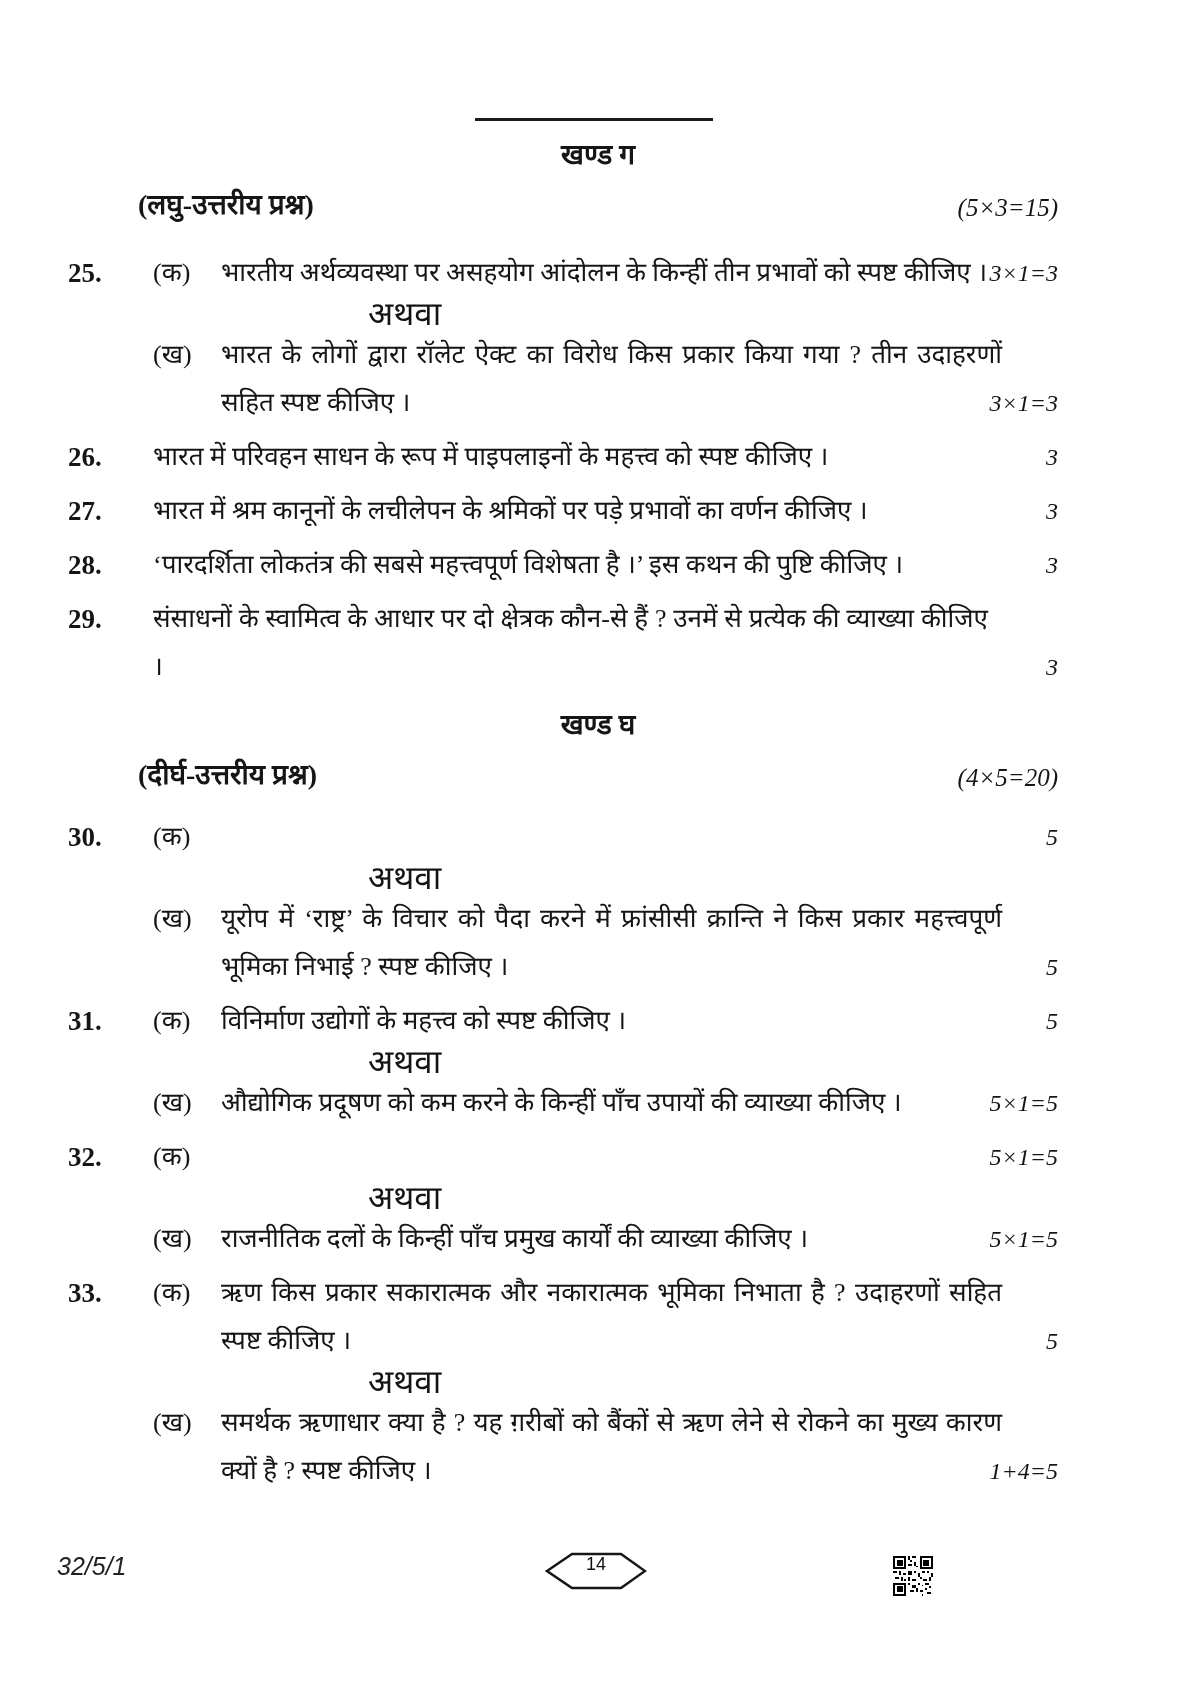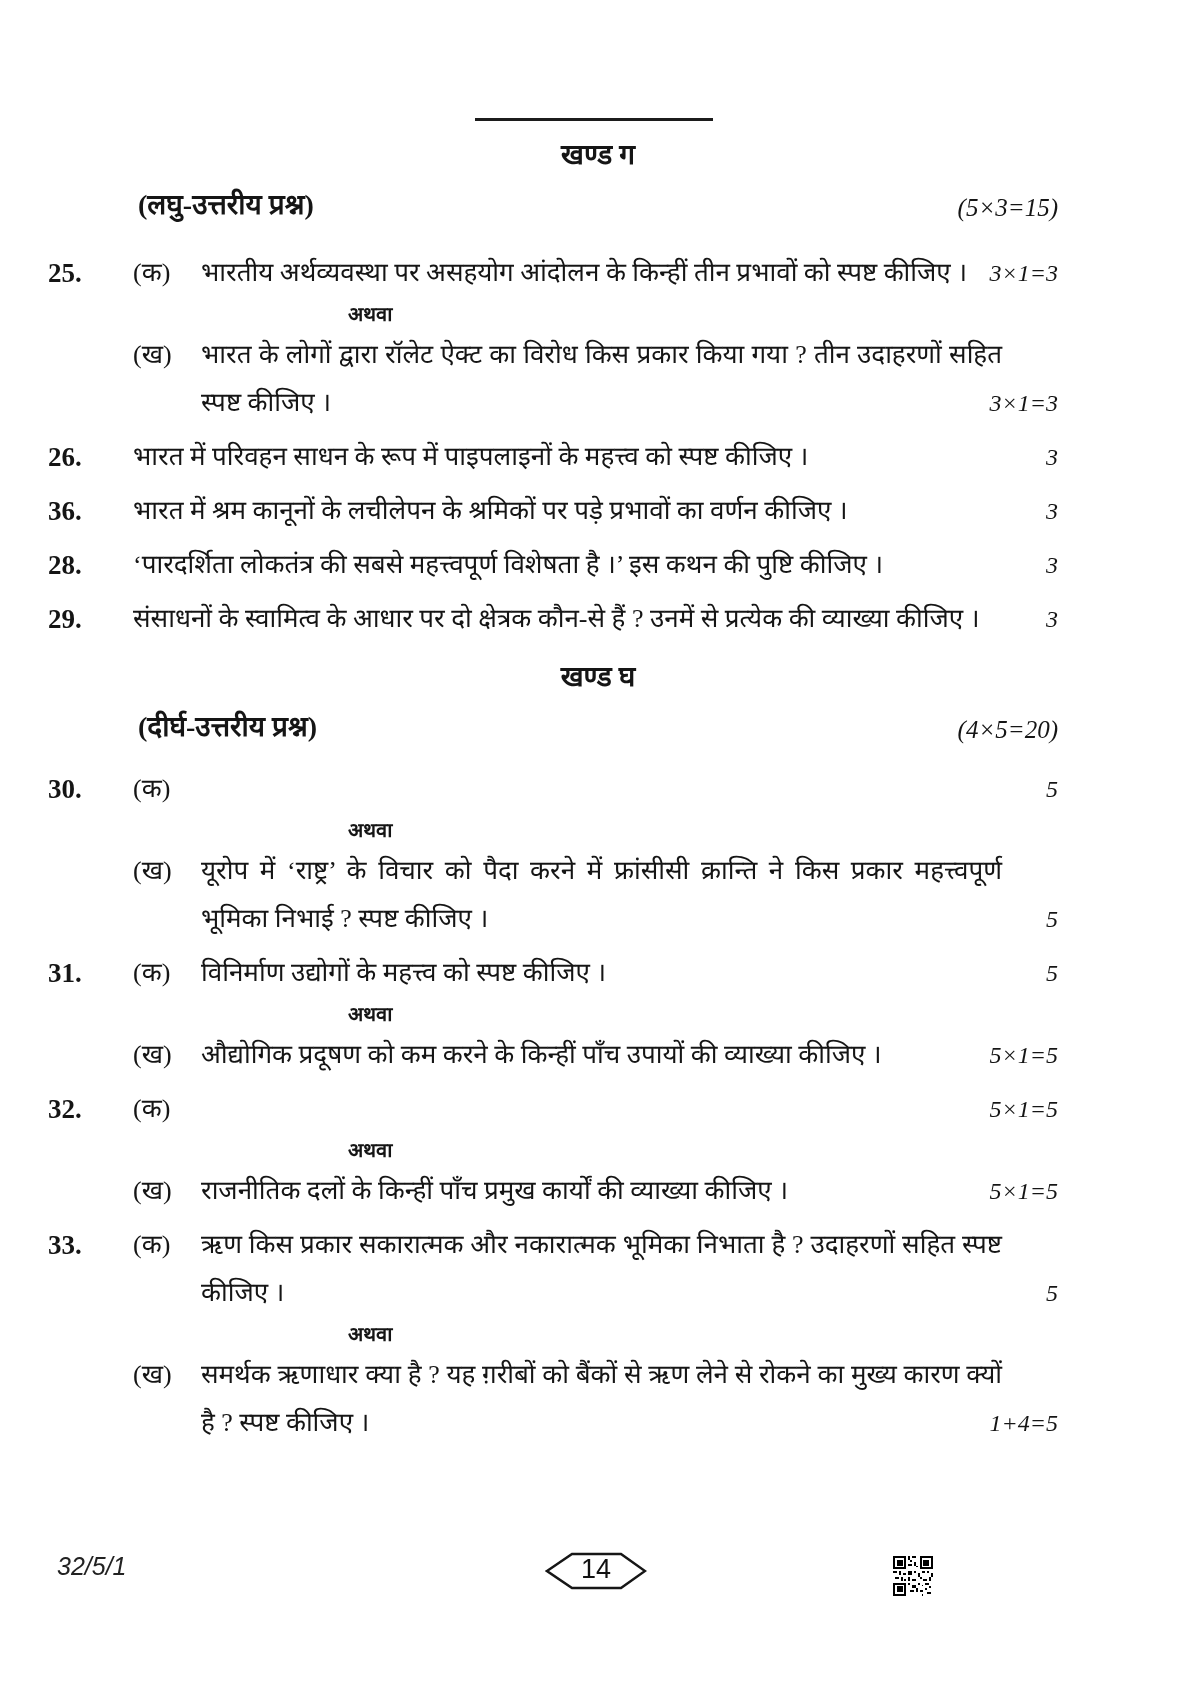--- a/index.html
+++ b/index.html
@@ -33,21 +33,21 @@
     padding-left:90px;
     font-size:28px; font-weight:bold;
     line-height:44px;
   }
   .section-marks {
     position:absolute; right:0; bottom:4px;
     font-weight:normal; font-style:italic;
     font-size:25px; line-height:30px;
     font-family:"Liberation Serif","DejaVu Serif",serif;
   }
-  .q-block { margin-top:6px; }
+  .q-block { margin-top:6px;margin-left:20px; }
   .q-block.first { margin-top:22px; }
   .q-row {
     position:relative;
     display:flex; align-items:flex-start;
   }
   .q-num {
     width:85px; flex:0 0 85px;
     font-weight:bold; font-size:27px; line-height:48px;
   }
   .q-letter {
@@ -61,38 +61,38 @@
     padding-right:56px;
   }
   .q-text.wide { padding-right:70px; }
   .q-marks {
     position:absolute; right:0; bottom:0;
     font-style:italic; font-size:24px; line-height:48px;
     white-space:nowrap;
   }
   .or-row {
     margin-left:300px;
-    font-weight:bold; font-size:20px; line-height:34px;
+    font-weight:normal; font-size:33px; line-height:34px;
     width:fit-content;
   }
   
   .footer-code {
     position:absolute; left:57px; top:1552px;
     font-family:"Liberation Sans","DejaVu Sans",sans-serif;
     font-size:25px; line-height:28px; color:#222;font-style:italic;
   }
   .page-hex {
     position:absolute; left:545px; top:1551px;
     width:102px; height:40px;
   }
   .page-hex .hex-num {
     position:absolute; left:0; top:3px; width:100%;
     text-align:center;
     font-family:"Liberation Sans","DejaVu Sans",sans-serif;
-    font-size:27px; color:#111;
+    font-size:18px; color:#111;
   }
   .qr {
     position:absolute; left:893px; top:1556px;
     width:40px; height:40px;
   }
 </style>
 </head>
 <body>
 
 <div class="page">
@@ -125,21 +125,21 @@
     <div class="q-block">
       <div class="q-row">
         <div class="q-num">26.</div>
         <div class="q-text wide">भारत में परिवहन साधन के रूप में पाइपलाइनों के महत्त्व को स्पष्ट कीजिए ।</div>
         <div class="q-marks">3</div>
       </div>
     </div>
 
     <div class="q-block">
       <div class="q-row">
-        <div class="q-num">36.</div>
+        <div class="q-num">27.</div>
         <div class="q-text wide">भारत में श्रम कानूनों के लचीलेपन के श्रमिकों पर पड़े प्रभावों का वर्णन कीजिए ।</div>
         <div class="q-marks">3</div>
       </div>
     </div>
 
     <div class="q-block">
       <div class="q-row">
         <div class="q-num">28.</div>
         <div class="q-text wide">‘पारदर्शिता लोकतंत्र की सबसे महत्त्वपूर्ण विशेषता है ।’ इस कथन की पुष्टि कीजिए ।</div>
         <div class="q-marks">3</div>

